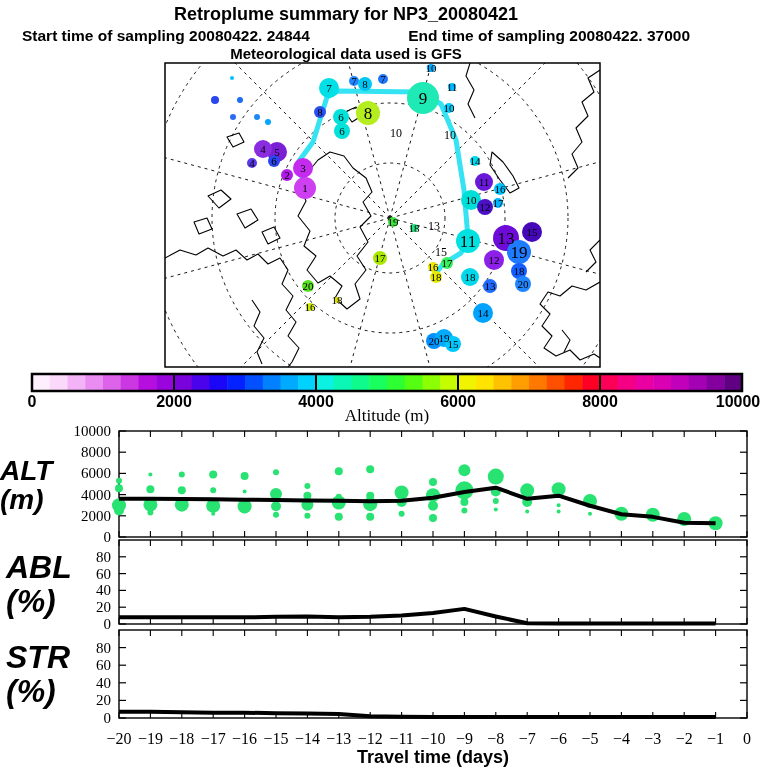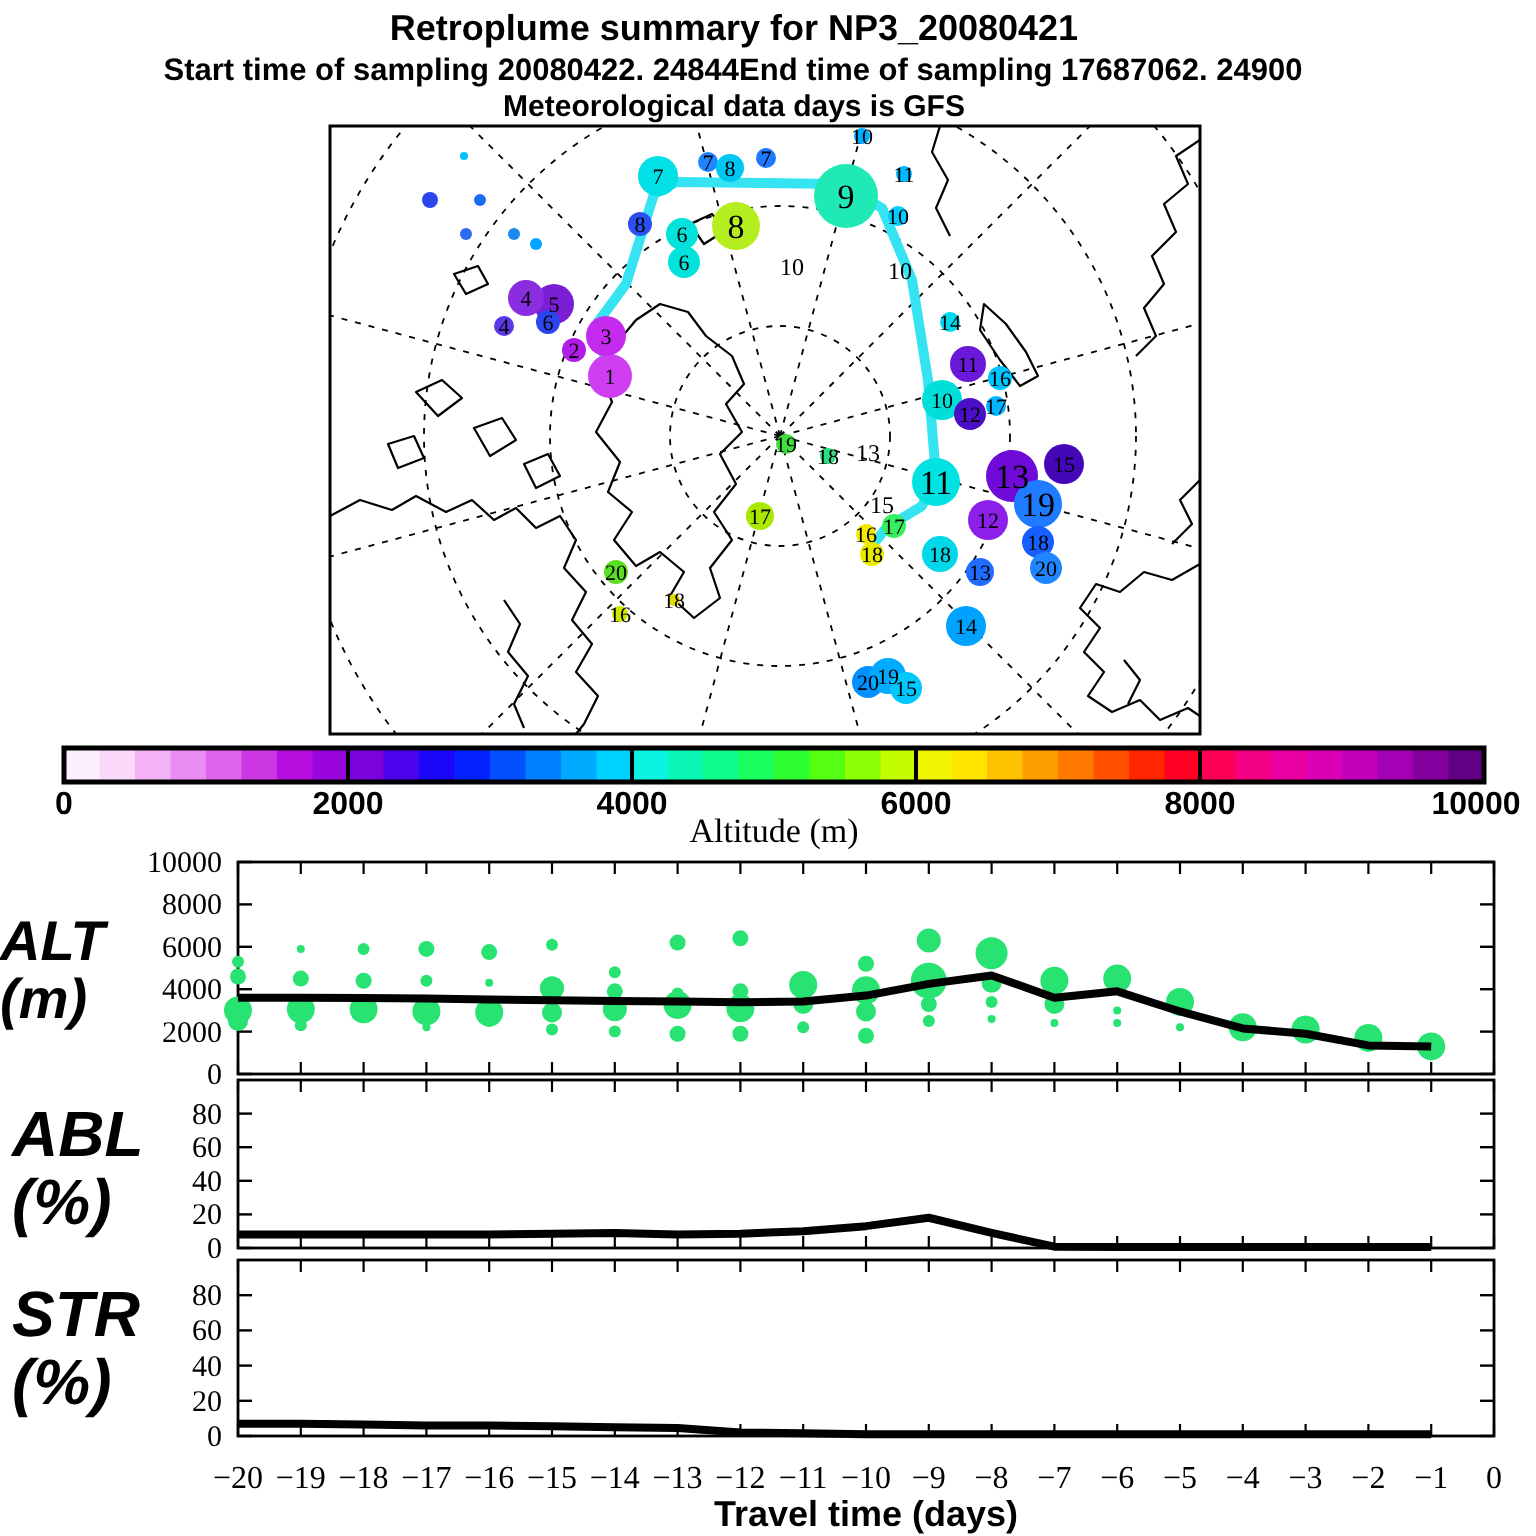--- a/index.html
+++ b/index.html
@@ -1,38 +1,38 @@
 <!DOCTYPE html>
 <html><head>
 <meta charset="utf-8">
 <style>
   html,body{margin:0;padding:0;background:#ffffff;}
   .page{position:relative;width:768px;height:768px;background:#ffffff;overflow:hidden;
         font-family:"Liberation Sans",sans-serif;color:#000;}
-  .hdr{position:absolute;left:0;width:692px;text-align:center;font-weight:bold;margin-left:21px;}
+  .hdr{position:absolute;left:0;width:692px;text-align:center;font-weight:bold;}
   #title{top:4px;font-size:18px;}
-  #subtitle{top:27px;width:700px;display:flex;justify-content:center;
-            padding:0 10px 0 1px;box-sizing:border-box;font-size:15.5px;font-weight:bold;}
+  #subtitle{top:27px;width:700px;display:flex;justify-content:space-between;
+            padding:0 10px 0 22px;box-sizing:border-box;font-size:15.5px;font-weight:bold;}
   #metline{top:45px;font-size:15px;}
   svg{position:absolute;left:0;top:0;}
   .plab{position:absolute;font-weight:bold;text-align:left;line-height:1.05;font-style:italic;}
   #lab-alt{left:0px;top:456px;width:76px;font-size:28px;}
   #lab-abl{left:6px;top:551px;width:72px;font-size:32px;}
   #lab-str{left:6px;top:641px;width:72px;font-size:32px;}
 </style>
 </head>
 <body>
 
 <div class="page">
   <div class="hdr" id="title">Retroplume summary for NP3_20080421</div>
   <div class="hdr" id="subtitle">
     <span>Start time of sampling 20080422. 24844</span>
-    <span>End time of sampling 17687062. 24900</span>
+    <span>End time of sampling 20080422. 37000</span>
   </div>
-  <div class="hdr" id="metline">Meteorological data days is GFS</div>
+  <div class="hdr" id="metline">Meteorological data used is GFS</div>
 
   <svg id="fig" width="768" height="768" viewBox="0 0 768 768">
       <defs>
         <clipPath id="mapclip">
           <rect x="165" y="63" width="435" height="304"></rect>
         </clipPath>
       </defs>
       <g clip-path="url(#mapclip)">
         <g stroke="#000" stroke-width="0.9" fill="none" stroke-dasharray="3 4">
           <circle cx="390" cy="218" r="55"></circle>

